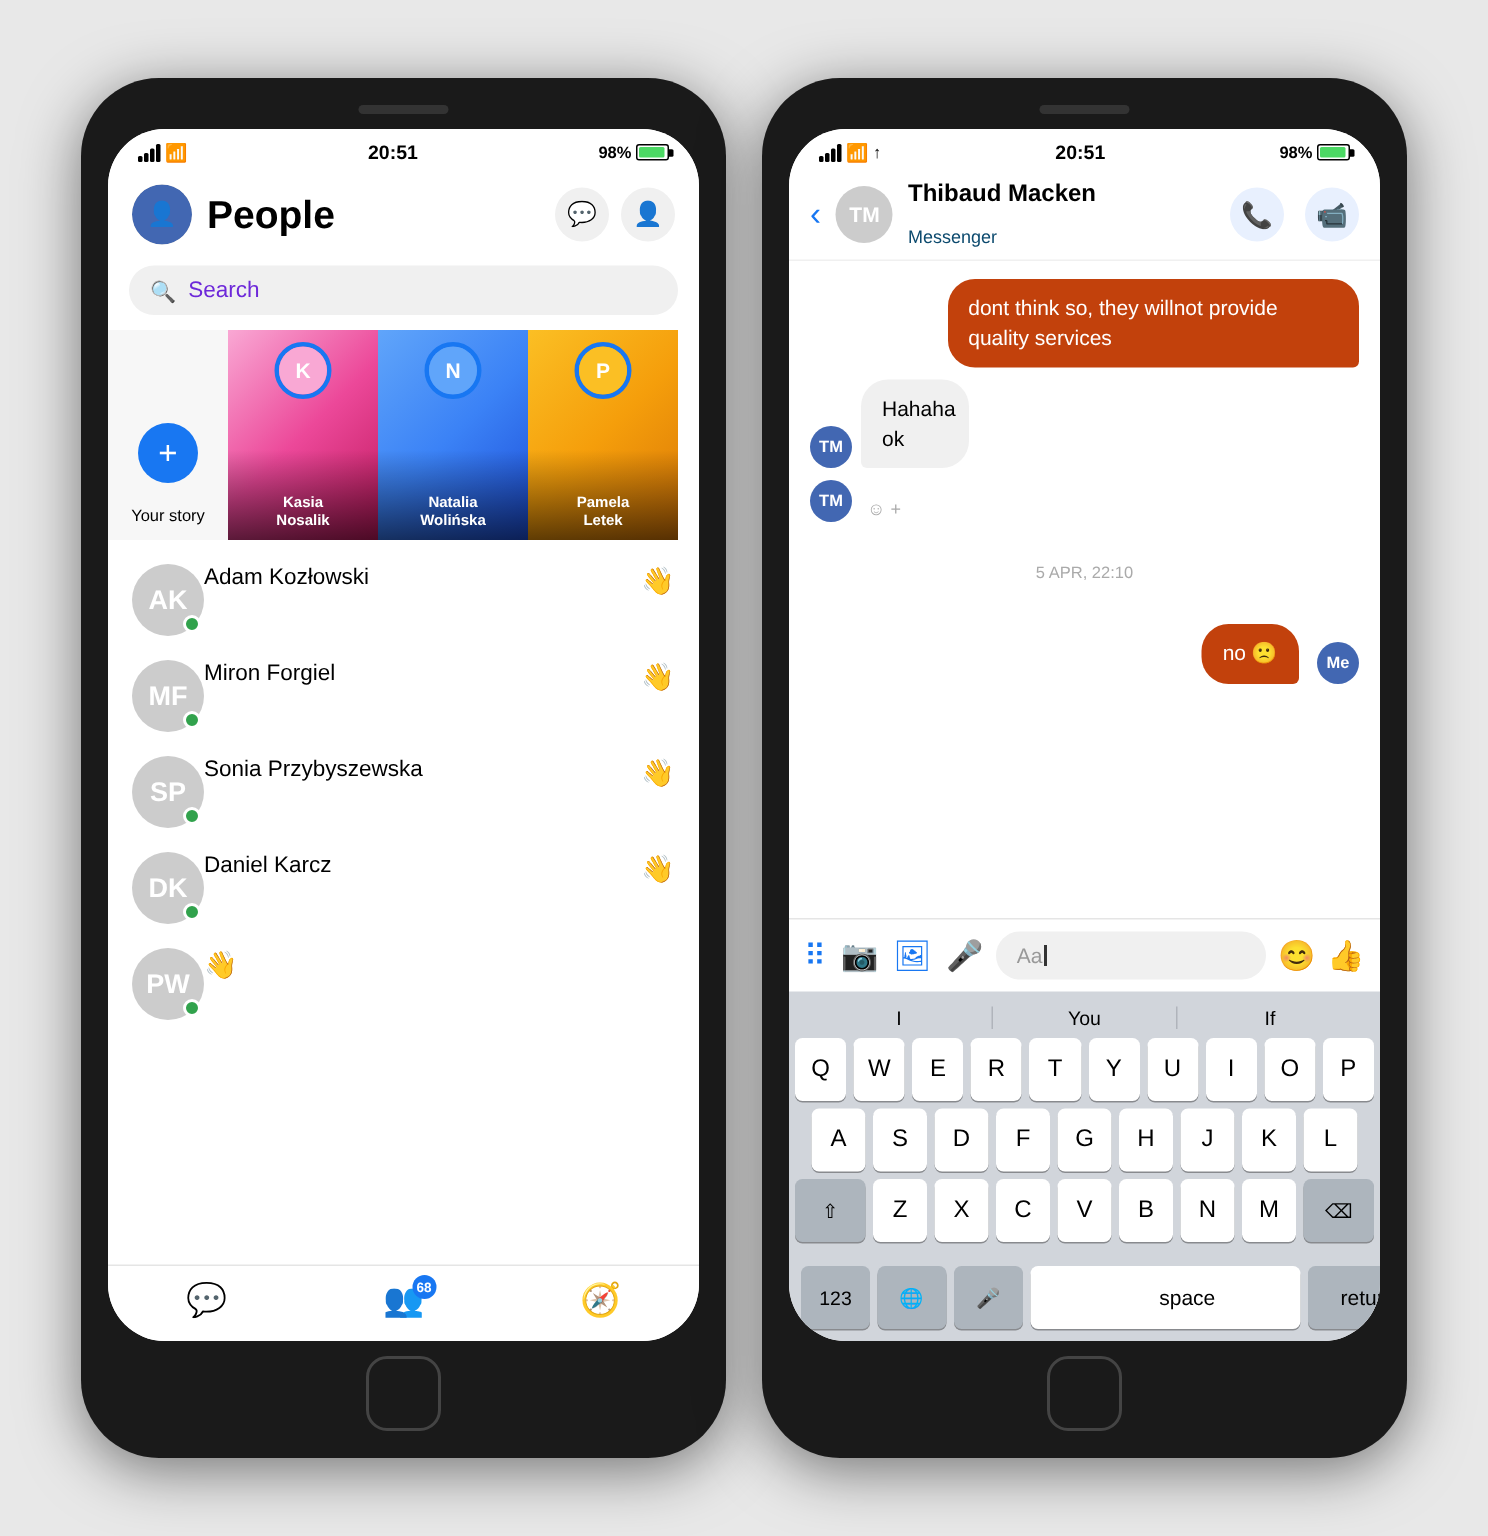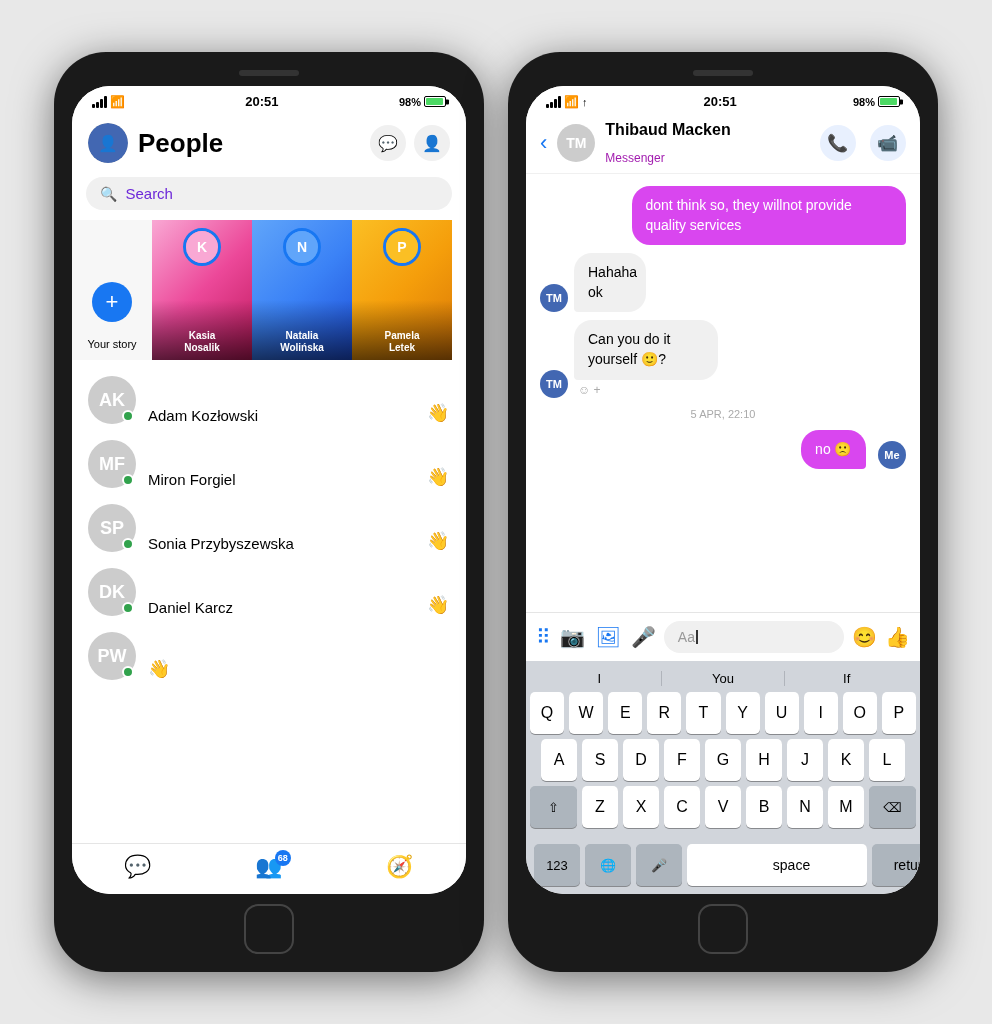--- a/index.html
+++ b/index.html
@@ -248,23 +248,22 @@
     .story-bg-color-2 { background: linear-gradient(135deg, #60a5fa, #3b82f6, #1d4ed8); }
     .story-bg-color-3 { background: linear-gradient(135deg, #fbbf24, #f59e0b, #d97706); }
 
     
     .friends-list {
       flex: 1;
       overflow: hidden;
     }
     .friend-item {
       display: flex;
-      align-items: flex-end;
+      align-items: flex-start;
       padding: 8px 16px;
-      gap: 12px;
     }
     .friend-avatar {
       position: relative;
       width: 48px;
       height: 48px;
       flex-shrink: 0;
     }
     .friend-avatar .av {
       width: 48px;
       height: 48px;
@@ -350,21 +349,21 @@
     .chat-contact {
       flex: 1;
     }
     .chat-contact-name {
       font-size: 16px;
       font-weight: 700;
       color: #000;
     }
     .chat-contact-sub {
       font-size: 12px;
-      color: #a21caf;
+      color: #0c4a6e;
       margin-top: 12px;
     }
     .chat-header-icons {
       display: flex;
       gap: 14px;
       align-items: center;
     }
     .chat-icon-btn {
       width: 36px;
       height: 36px;
@@ -389,21 +388,21 @@
       background: #fff;
     }
     .msg-bubble {
       max-width: 75%;
       padding: 10px 14px;
       border-radius: 18px;
       font-size: 14px;
       line-height: 1.4;
     }
     .msg-sent {
-      background: #d946ef;
+      background: #c2410c;
       color: #fff;
       align-self: flex-end;
       border-bottom-right-radius: 4px;
     }
     .msg-received {
       background: #f0f0f0;
       color: #000;
       align-self: flex-start;
       border-bottom-left-radius: 4px;
     }
@@ -424,21 +423,21 @@
       align-items: center;
       justify-content: center;
       font-size: 11px;
       color: #fff;
       font-weight: 600;
     }
     .timestamp {
       text-align: center;
       font-size: 11px;
       color: #aaa;
-      margin: 2px 0;
+      margin: 20px 0;
     }
     .reaction-add {
       font-size: 12px;
       color: #aaa;
       margin-left: 4px;
     }
 
     
     .chat-input-bar {
       display: flex;
@@ -738,21 +737,20 @@
       </div>
       <div class="msg-row received">
         <div class="msg-avatar-sm av-blue">TM</div>
         <div>
           <div class="msg-bubble msg-received">Hahaha ok</div>
         </div>
       </div>
       <div class="msg-row received">
         <div class="msg-avatar-sm av-blue">TM</div>
         <div>
-          <div class="msg-bubble msg-received">Can you do it yourself 🙂?</div>
           <span class="reaction-add">☺ +</span>
         </div>
       </div>
       <div class="timestamp">5 APR, 22:10</div>
       <div class="msg-row sent">
         <div class="msg-bubble msg-sent">no 🙁</div>
         <div class="msg-avatar-sm av-blue" style="margin-left:6px;">Me</div>
       </div>
     </div>
 

